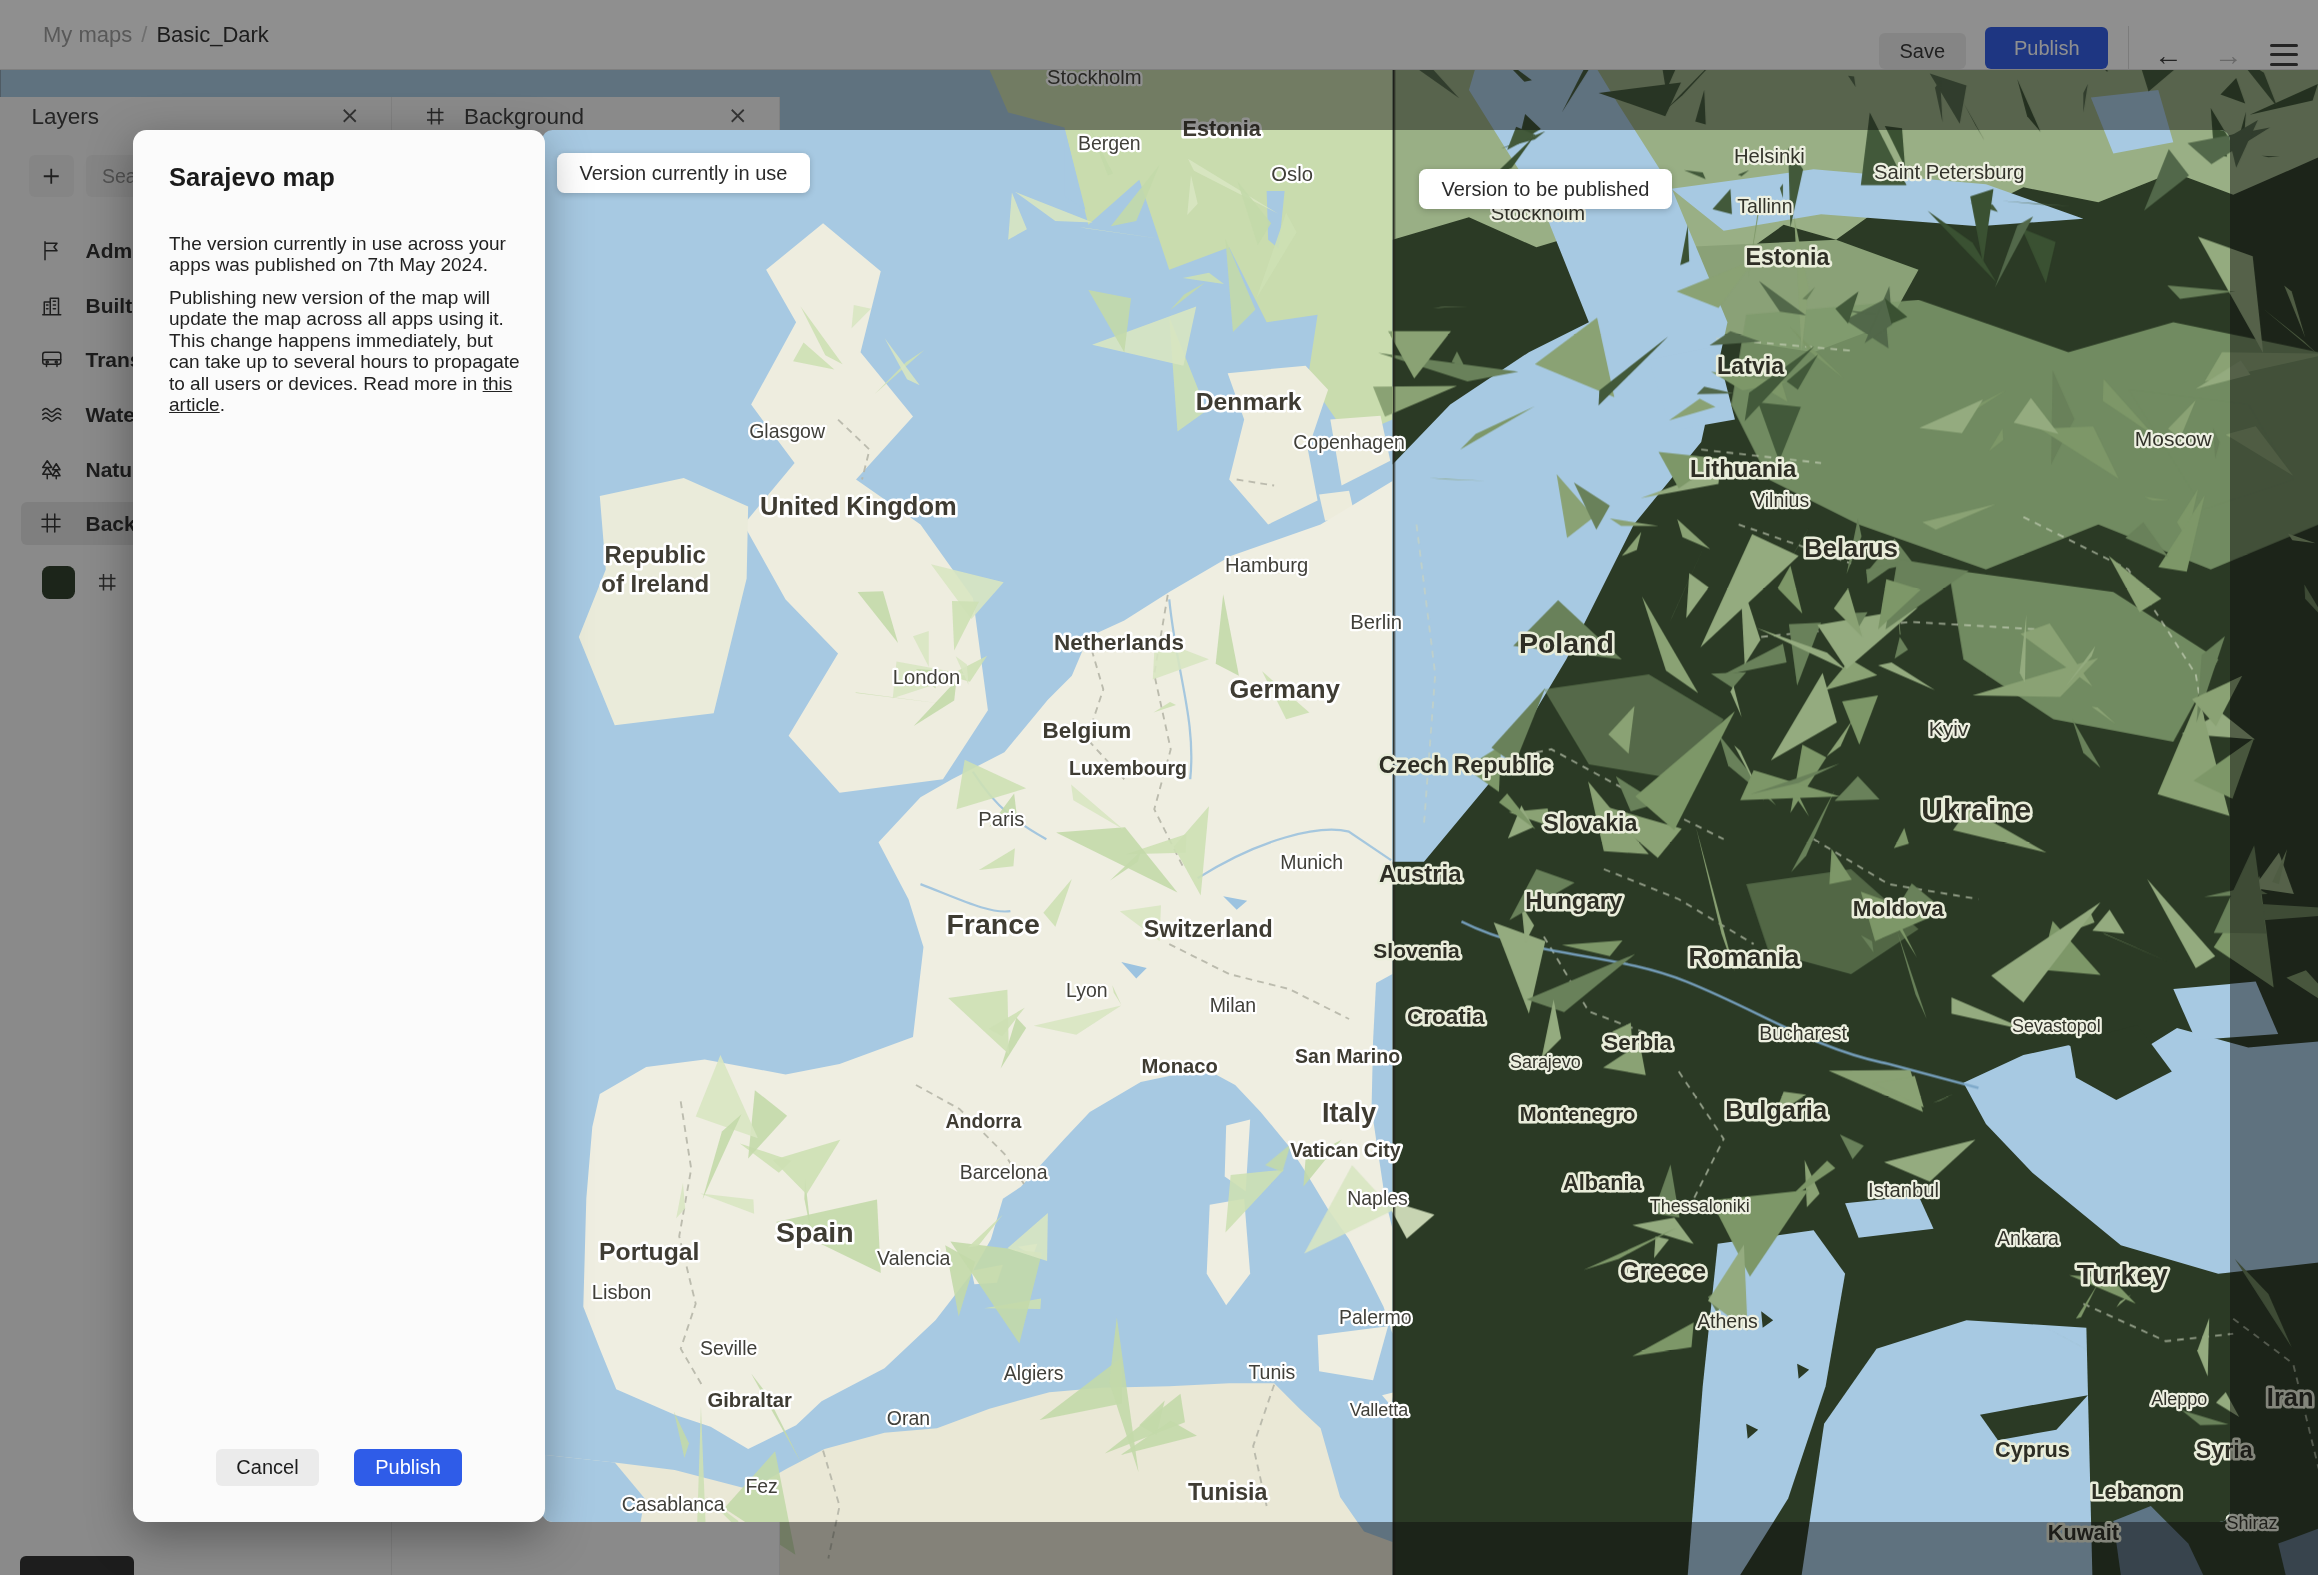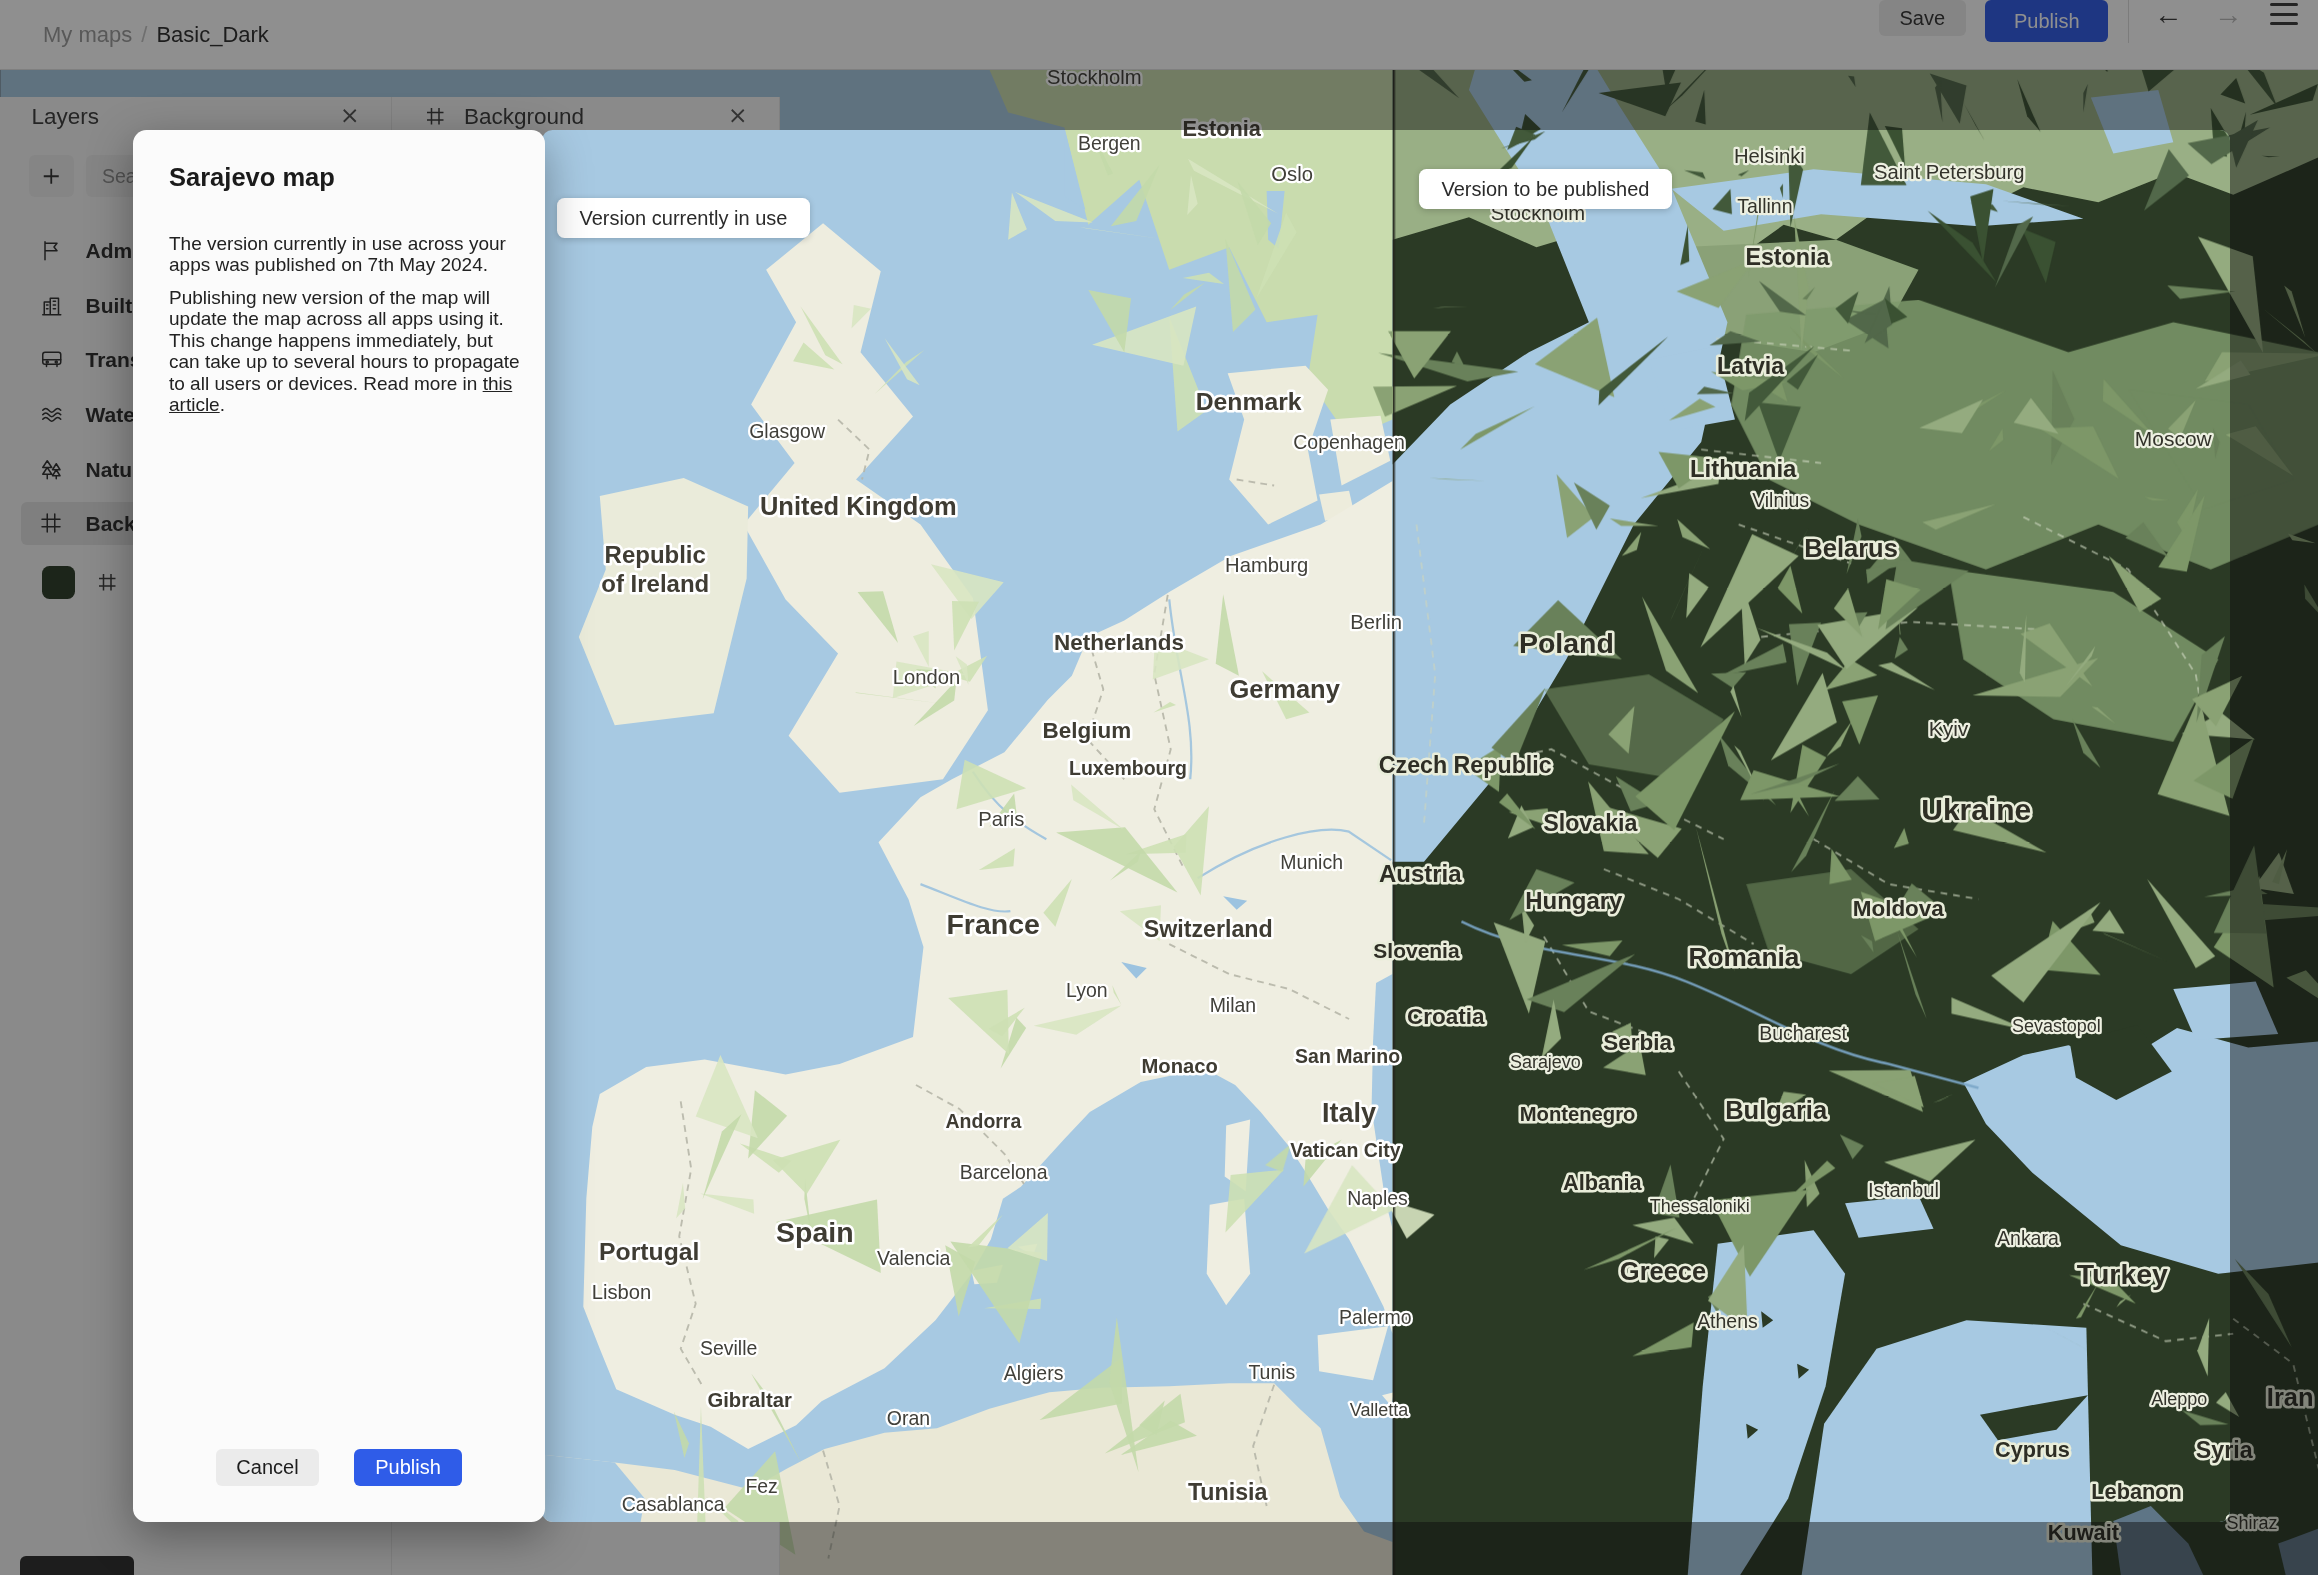--- a/index.html
+++ b/index.html
@@ -8,21 +8,21 @@
   .abs{position:absolute;}
   
   #defs-svg{position:absolute;width:0;height:0;}
   .map-base{left:0;top:0;width:2319px;height:1575px;}
   
   .topbar{left:0;top:0;width:2319px;height:69px;background:#ffffff;border-bottom:0.7px solid #e2e2e2;z-index:10;}
   .crumb{left:43px;top:0;height:69px;display:flex;align-items:center;font-size:22px;gap:9px;}
   .crumb .sec{color:#9b9b9b;}
   .crumb .sep{color:#c4c4c4;}
   .crumb .cur{color:#2e2e2e;font-weight:500;}
-  .tb-right{right:19.5px;top:0;height:69px;display:flex;align-items:flex-start;gap:19.5px;}
+  .tb-right{right:19.5px;top:0;height:69px;display:flex;align-items:flex-end;gap:19.5px;}
   .btn{display:flex;align-items:center;justify-content:center;border-radius:6px;font-size:20px;cursor:pointer;}
   .btn-save{width:87px;height:36px;background:#ececec;color:#333;}
   .btn-publish-top{width:123px;height:42px;background:#2f5ce8;color:#fff;}
   .tb-div{width:0.7px;height:43px;background:#dcdcdc;}
   .nav-arrow{font-size:28.5px;line-height:1;padding:0 6px;}
   .nav-back{color:#3a3a3a;}
   .nav-fwd{color:#b9b9b9;}
   .hamburger{display:flex;flex-direction:column;gap:6.7px;padding:3px 1.5px;cursor:pointer;}
   .hamburger span{display:block;width:28.5px;height:3px;background:#3a3a3a;border-radius:1.5px;}
   
@@ -685,21 +685,21 @@
 </div>
 
 <div class="abs blc"></div>
 
 <div class="abs overlay"></div>
 
 <div class="abs preview">
   <svg viewBox="0 0 3094 2102" xmlns="http://www.w3.org/2000/svg" xmlns:xlink="http://www.w3.org/1999/xlink">
     <use href="#map-art" xlink:href="#map-art"></use>
   </svg>
-  <div class="chip" style="left:15px;top:23px;margin-top:45px;">Version currently in use</div>
+  <div class="chip" style="left:15px;top:23px;">Version currently in use</div>
   <div class="chip" style="left:877px;top:23px;margin-top:16px;">Version to be published</div>
 </div>
 
 <div class="abs dialog">
   <div class="dlg-title">Sarajevo map</div>
   <p class="dlg-p dlg-p1">The version currently in use across your apps was published on 7th May 2024.</p>
   <p class="dlg-p dlg-p2"><span>Publishing new version of the map will update the map across all apps using it. This change happens immediately, but can take up to several hours to propagate to all users or devices. Read more in </span><a class="dlg-link">this article</a><span>.</span></p>
   <div class="dlg-actions">
     <div class="btn btn-cancel">Cancel</div>
     <div class="btn btn-publish">Publish</div>

